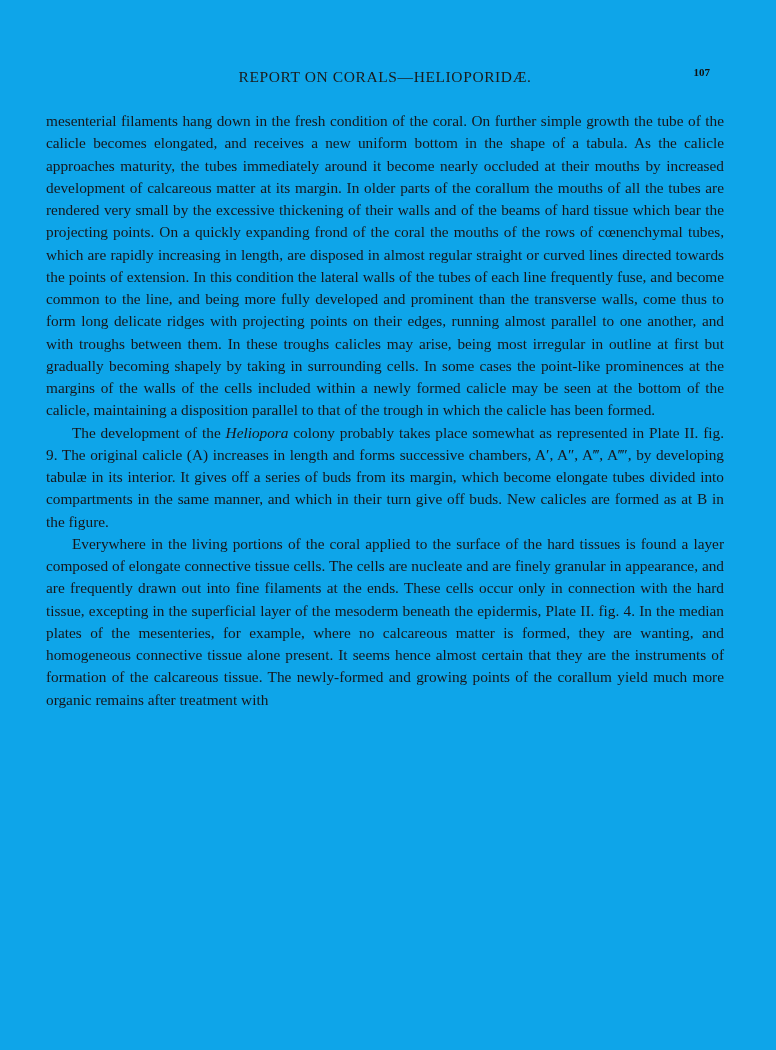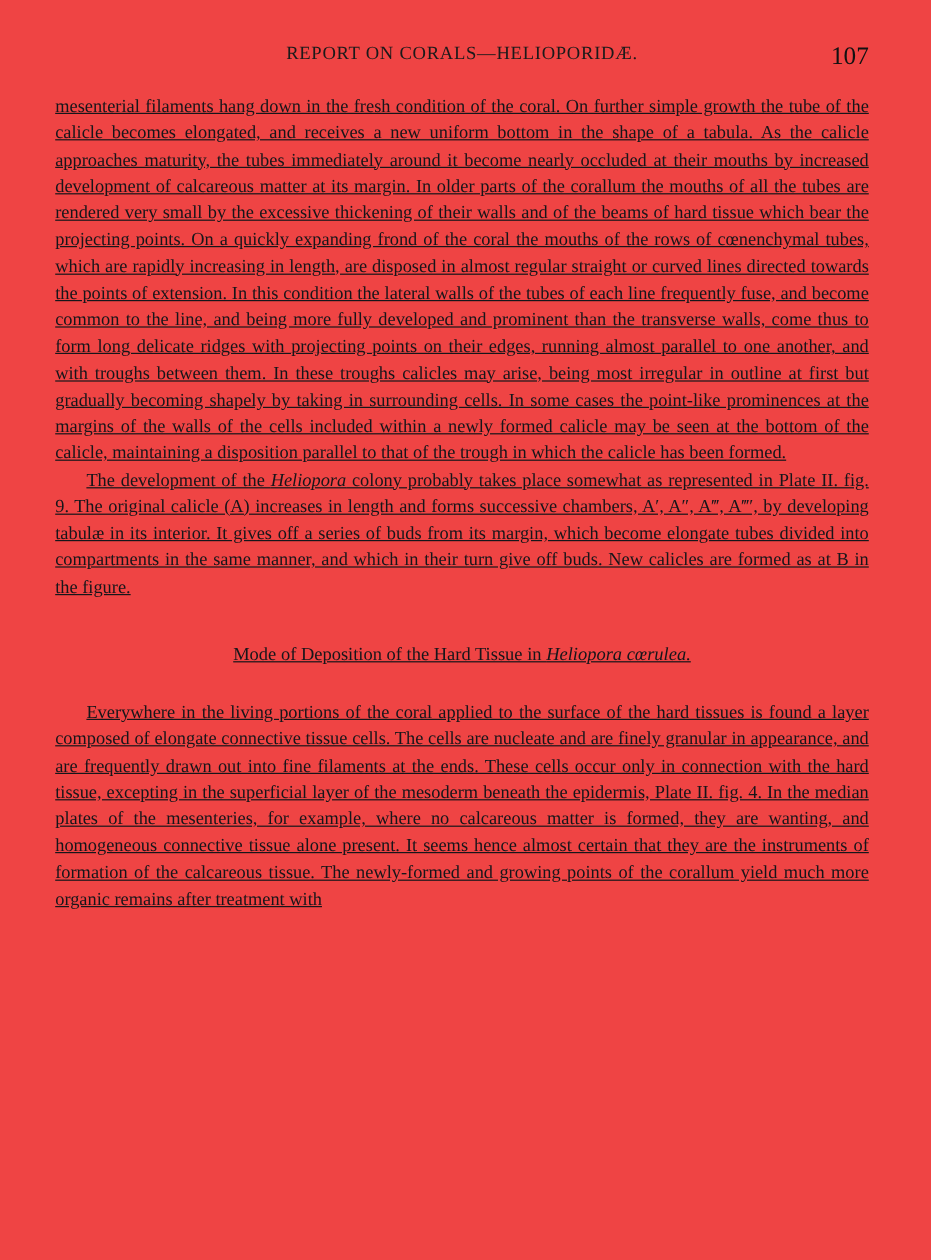--- a/index.html
+++ b/index.html
@@ -11,54 +11,53 @@
     width: 776px;
     height: 1050px;
     overflow: hidden;
     font-family: "Liberation Serif", serif;
     color: #1a1a1a;
   }
   .page {
     position: relative;
     width: 776px;
     height: 1050px;
-    background: #ef4444;
+    background: #0ea5e9;
     box-sizing: border-box;
-    padding: 36px 52px 40px 46px;
+    padding: 68px 52px 40px 46px;
   }
   .header {
     display: flex;
     align-items: baseline;
     justify-content: center;
     position: relative;
     height: 26px;
     margin-bottom: 16px;
   }
   .running-title {
     font-variant: small-caps;
     font-size: 15.5px;
     letter-spacing: 0.6px;
     color: #1a1a1a;
     text-align: center;
     white-space: nowrap;
   }
   .page-number {
     position: absolute;
-    right: 0;
+    right: 14px;
     top: -2px;
-    font-size: 21px;
-    font-weight: normal;
+    font-size: 11px;
+    font-weight: bold;
     color: #111;
   }
   .body-text {
     font-size: 15.3px;
     line-height: 1.455;
     text-align: justify;
     color: #16161a;
-    text-decoration: underline;
   }
   .body-text p {
     margin: 0 0 0 0;
     text-align: justify;
     text-justify: inter-word;
   }
   .para-indent {
     text-indent: 26px;
   }
   .section-heading {
@@ -84,19 +83,18 @@
     <div class="page-number">107</div>
   </div>
 
   <div class="body-text">
 
     <p class="blk">mesenterial filaments hang down in the fresh condition of the coral.  On further simple growth the tube of the calicle becomes elongated, and receives a new uniform bottom in the shape of a tabula.  As the calicle approaches maturity, the tubes immediately around it become nearly occluded at their mouths by increased development of calcareous matter at its margin.  In older parts of the corallum the mouths of all the tubes are rendered very small by the excessive thickening of their walls and of the beams of hard tissue which bear the projecting points.  On a quickly expanding frond of the coral the mouths of the rows of cœnenchymal tubes, which are rapidly increasing in length, are disposed in almost regular straight or curved lines directed towards the points of extension.  In this condition the lateral walls of the tubes of each line frequently fuse, and become common to the line, and being more fully developed and prominent than the transverse walls, come thus to form long delicate ridges with projecting points on their edges, running almost parallel to one another, and with troughs between them.  In these troughs calicles may arise, being most irregular in outline at first but gradually becoming shapely by taking in surrounding cells.  In some cases the point-like prominences at the margins of the walls of the cells included within a newly formed calicle may be seen at the bottom of the calicle, maintaining a disposition parallel to that of the trough in which the calicle has been formed.</p>
 
 
     <p class="para-indent"><span>The development of the </span><span class="it">Heliopora</span><span> colony probably takes place somewhat as represented in Plate II. fig. 9.  The original calicle (A) increases in length and forms successive chambers, A′, A″, A‴, A‴′, by developing tabulæ in its interior.  It gives off a series of buds from its margin, which become elongate tubes divided into compartments in the same manner, and which in their turn give off buds.  New calicles are formed as at B in the figure.</span></p>
 
-    <div class="section-heading"><span>Mode of Deposition of the Hard Tissue in </span><span class="it">Heliopora cœrulea.</span></div>
 
     <p class="para-indent">Everywhere in the living portions of the coral applied to the surface of the hard tissues is found a layer composed of elongate connective tissue cells.  The cells are nucleate and are finely granular in appearance, and are frequently drawn out into fine filaments at the ends.  These cells occur only in connection with the hard tissue, excepting in the superficial layer of the mesoderm beneath the epidermis, Plate II. fig. 4.  In the median plates of the mesenteries, for example, where no calcareous matter is formed, they are wanting, and homogeneous connective tissue alone present.  It seems hence almost certain that they are the instruments of formation of the calcareous tissue.  The newly-formed and growing points of the corallum yield much more organic remains after treatment with</p>
 
   </div>
 
 </div>
 
 </body></html>

